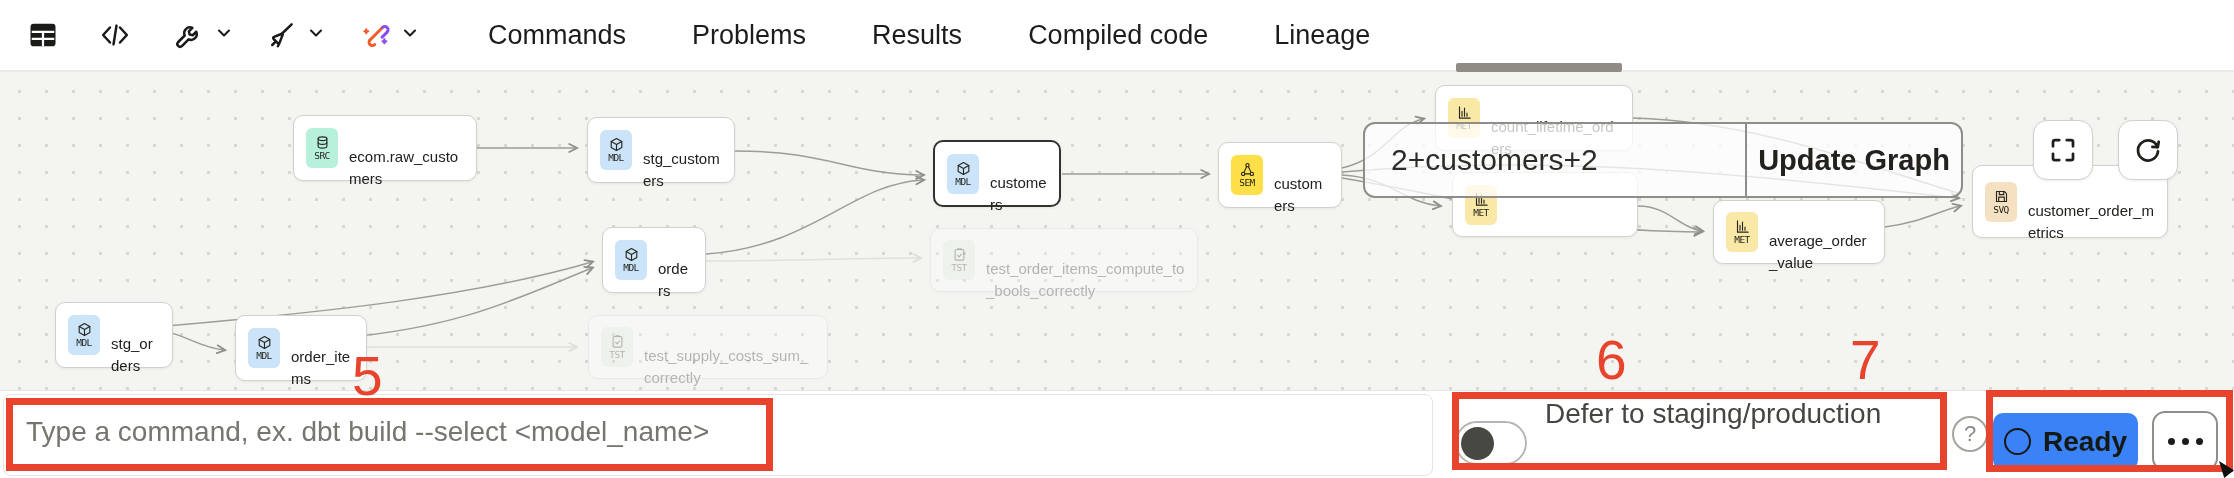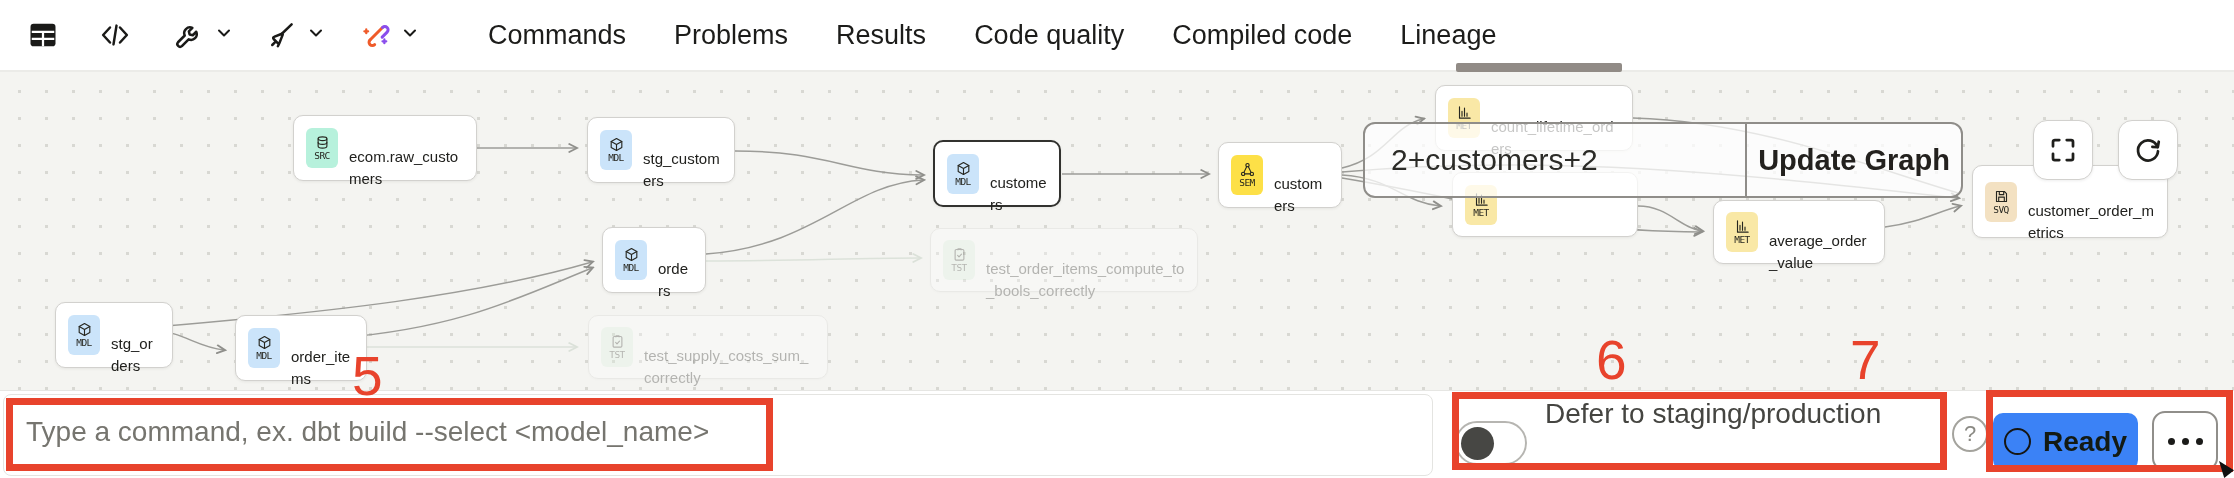--- a/index.html
+++ b/index.html
@@ -7,21 +7,21 @@
   #app { position:relative; width:2234px; height:478px; }
 
   
   #toolbar { position:absolute; left:0; top:0; width:2234px; height:72px; background:#fff; border-bottom:2px solid #ebebe8; }
   .tool-group { position:absolute; top:0; height:70px; display:flex; align-items:center; }
   .ticon { display:flex; align-items:center; justify-content:center; width:34px; height:34px; }
   .ticon svg { width:30px; height:30px; }
   .chev { margin-left:8px; }
   .chev svg { width:20px; height:20px; }
 
-  #tabs { position:absolute; left:488px; top:0; height:70px; display:flex; align-items:center; gap:48px; }
+  #tabs { position:absolute; left:488px; top:0; height:70px; display:flex; align-items:center; gap:66px; }
   .tab { font-size:27px; color:#1c1c1a; white-space:nowrap; cursor:pointer; }
   #tab-underline { position:absolute; left:1456px; top:63px; width:166px; height:9px; background:#918b86; border-radius:2px; }
 
   
   #graph { position:absolute; left:0; top:72px; width:2234px; height:318px;
     background-color:#f4f4f1;
     background-image:radial-gradient(circle, #d8d8d3 1.7px, transparent 1.8px);
     background-size:27px 27px; background-position:6px 6px; }
   #edges { position:absolute; left:0; top:0; width:2234px; height:318px; z-index:1; }
 
@@ -143,21 +143,20 @@
         <svg viewBox="0 0 24 24" fill="none" stroke="#1a1a18" stroke-width="2.4" stroke-linecap="round" stroke-linejoin="round">
             <polyline points="6,9 12,15 18,9"></polyline>
           </svg>
       </span>
     </div>
 
     <div id="tabs">
         <div class="tab">Commands</div>
         <div class="tab">Problems</div>
         <div class="tab">Results</div>
-        <div class="tab">Code quality</div>
         <div class="tab">Compiled code</div>
         <div class="tab">Lineage</div>
       </div>
     <div id="tab-underline" style="background: rgb(145, 139, 134);"></div>
   </div>
 
   <div id="graph">
     <svg id="edges">
       <defs>
         <marker id="ah" viewBox="0 0 10 10" refX="7.5" refY="5" markerWidth="7.5" markerHeight="7.5" orient="auto">

